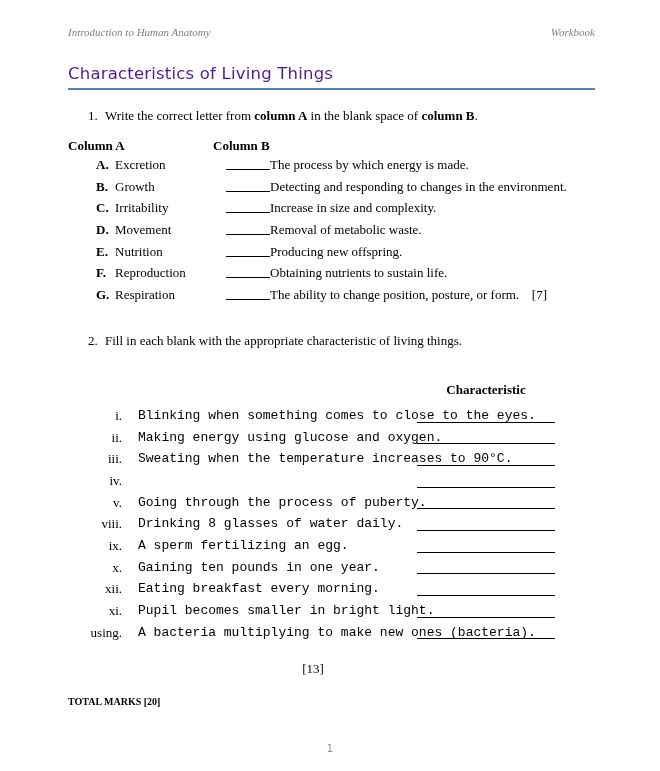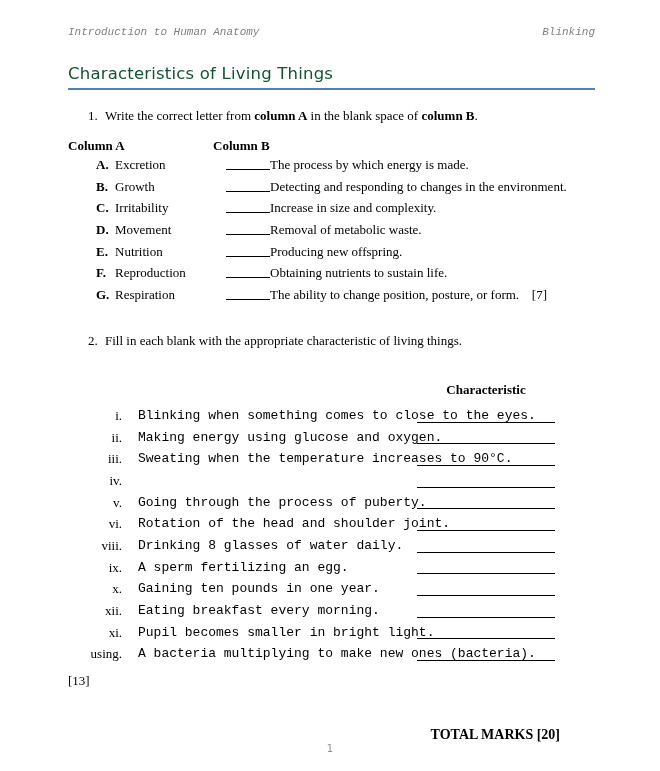--- a/index.html
+++ b/index.html
@@ -6,26 +6,26 @@
   html,body { background:#ffffff; }
   body {
     width:660px; height:771px;
     font-family:"Liberation Serif", serif;
     color:#000; position:relative; overflow:hidden;
   }
   .page { position:absolute; inset:0; padding:26px 65px 0 68px; }
 
   
   .hdr { display:flex; justify-content:space-between; align-items:baseline;
-         font-family:Liberation Mono, monospace; font-style:italic;
+         font-family:Liberation Serif, serif; font-style:italic;
          font-size:11px; color:#7f7f7f; height:14px; }
 
   
   .title { margin-top:24px; font-family:"DejaVu Sans", sans-serif;
-           font-weight:normal; font-size:16.5px; color:#14532d; letter-spacing:0.2px; }
+           font-weight:normal; font-size:16.5px; color:#4c1d95; letter-spacing:0.2px; }
   .title-rule { margin-top:5px; border-bottom:2px solid #4f81bd; }
 
   
   .prompt { margin-top:17px; font-size:13px; line-height:17px; position:relative; }
   .q-num  { position:absolute; left:20px; }
   .q-text { display:block; margin-left:37px; }
   .prompt b { font-weight:bold; }
 
   
   .match-headers { margin-top:13px; font-size:13px; font-weight:bold;
@@ -44,37 +44,37 @@
   
   .q2-block { margin-top:26px; }
   .char-header { margin-top:32px; margin-left:349px; width:138px; text-align:center;
                  font-weight:bold; font-size:13px; line-height:17px; }
   .fill-rows { margin-top:7px; }
   .fill-row { position:relative; height:21.7px; line-height:21.7px; font-size:13px; }
   .f-numeral { position:absolute; left:0; width:54px; text-align:right; }
   .f-text    { position:absolute; left:70px; white-space:nowrap;font-family:Liberation Mono, monospace; }
   .blank2 { position:absolute; left:349px; width:138px; height:0;
             border-bottom:1.2px solid #000; bottom:4px; }
-  .q2-marks { margin-top:7px; font-size:13px; line-height:17px;
-              text-align:left; padding-right:37px; }
-
-  
-  .total-marks { margin-top:37px; font-size:14px; font-weight:bold;
-                 text-align:right; padding-right:35px; line-height:17px; }
+  .q2-marks { margin-top:17px; font-size:13px; line-height:17px;
+              text-align:center; padding-right:37px; }
+
+  
+  .total-marks { margin-top:16px; font-size:10px; font-weight:bold;
+                 padding-right:35px; line-height:17px; }
   .page-num { position:absolute; bottom:17px; left:0; right:0; text-align:center;
               font-family:"DejaVu Sans", sans-serif; font-size:10px; color:#909090; }
 </style>
 </head>
 <body>
 
 <div class="page">
 
   <div class="hdr">
     <span>Introduction to Human Anatomy</span>
-    <span>Blinking</span>
+    <span>Workbook</span>
   </div>
 
   <div class="title">Characteristics of Living Things</div>
   <div class="title-rule"></div>
 
   <div class="prompt">
     <span class="q-num">1.</span>
     <span class="q-text"><span>Write the correct letter from </span><b>column A</b><span> in the blank space of </span><b>column B</b><span>.</span></span>
   </div>
 
@@ -164,25 +164,20 @@
     <span class="f-numeral">iv.</span>
     <span class="blank2"></span>
   </div>
 
   <div class="fill-row">
     <span class="f-numeral">v.</span>
     <span class="f-text">Going through the process of puberty.</span>
     <span class="blank2"></span>
   </div>
 
-  <div class="fill-row">
-    <span class="f-numeral">vi.</span>
-    <span class="f-text">Rotation of the head and shoulder joint.</span>
-    <span class="blank2"></span>
-  </div>
 
 
   <div class="fill-row">
     <span class="f-numeral">viii.</span>
     <span class="f-text">Drinking 8 glasses of water daily.</span>
     <span class="blank2"></span>
   </div>
 
   <div class="fill-row">
     <span class="f-numeral">ix.</span>

